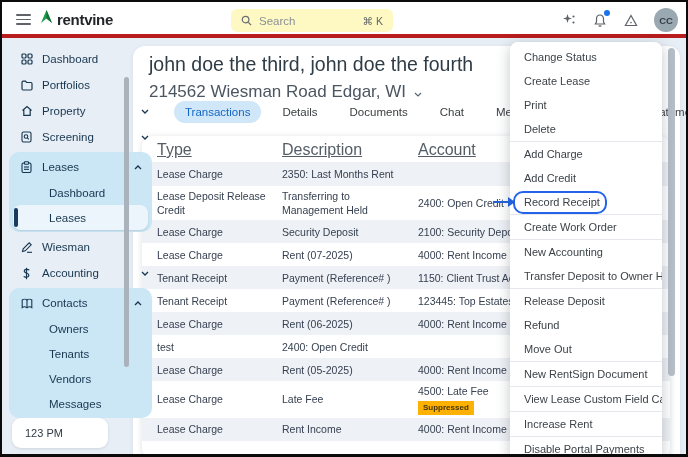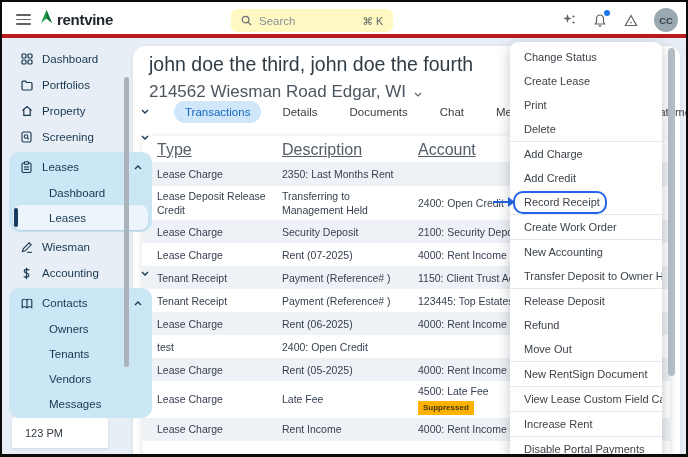--- a/index.html
+++ b/index.html
@@ -29,21 +29,21 @@
   .sidebar{position:absolute; left:0; top:36px; width:157px; bottom:0; padding-top:8px; color:var(--navy); z-index:4;}
   .side-item{height:26px; display:flex; align-items:center; gap:9px; padding:0 10px 0 18px; font-size:11.5px; cursor:pointer;}
   .side-item .sicon{width:13px; height:13px; flex:0 0 13px; display:flex; align-items:center; justify-content:center;}
   .chev{margin-left:auto; display:flex;}
   .side-group{background:#cbe6f5; border-radius:10px; margin:2px 7px; padding:2px 0;}
   .side-group .side-item{padding-left:11px;}
   .side-sub{height:25px; display:flex; align-items:center; padding-left:40px; font-size:11.5px; cursor:pointer;}
   .side-sub.active{background:#ecf5fb; border-radius:8px; margin:0 4px; padding-left:36px; position:relative; box-shadow:0 1px 2px rgba(0,0,0,.10);}
   .side-sub.active::before{content:''; position:absolute; left:1px; top:3px; bottom:3px; width:4px; background:#173a5e; border-radius:3px;}
   .side-scroll{position:absolute; left:122px; top:75px; width:5px; height:290px; background:#aab3bb; border-radius:3px; z-index:6;}
-  .clock{position:absolute; left:10px; bottom:6px; width:96px; height:30px; background:#fff; border-radius:2px; box-shadow:0 1px 3px rgba(20,40,60,.12); display:flex; align-items:center; padding-left:13px; font-size:11px; color:#2f3a43;}
+  .clock{position:absolute; left:10px; bottom:6px; width:96px; height:30px; background:#fff; border-radius:9px; box-shadow:0 1px 3px rgba(20,40,60,.12); display:flex; align-items:center; padding-left:13px; font-size:11px; color:#2f3a43;}
 
   
   .card{position:absolute; left:131px; top:44px; right:6px; height:424px; background:#fff; border-radius:12px; box-shadow:0 1px 5px rgba(30,50,70,.08); z-index:2;}
   .page-title{position:absolute; left:147px; top:51px; font-size:19.5px; color:#2f3b45; z-index:3;}
   .page-sub{position:absolute; left:147px; top:80px; font-size:17px; color:#4c5660; display:flex; align-items:center; gap:8px; z-index:3; cursor:pointer;}
   .tabs{position:absolute; left:172px; top:99px; display:flex; align-items:center; gap:10px; z-index:3;}
   .tab{font-size:11.5px; color:#3c4043; padding:5px 11px; border-radius:14px; cursor:pointer; white-space:nowrap;}
   .tab.active{background:#cfe7f9; color:#1667c2;}
 
   

